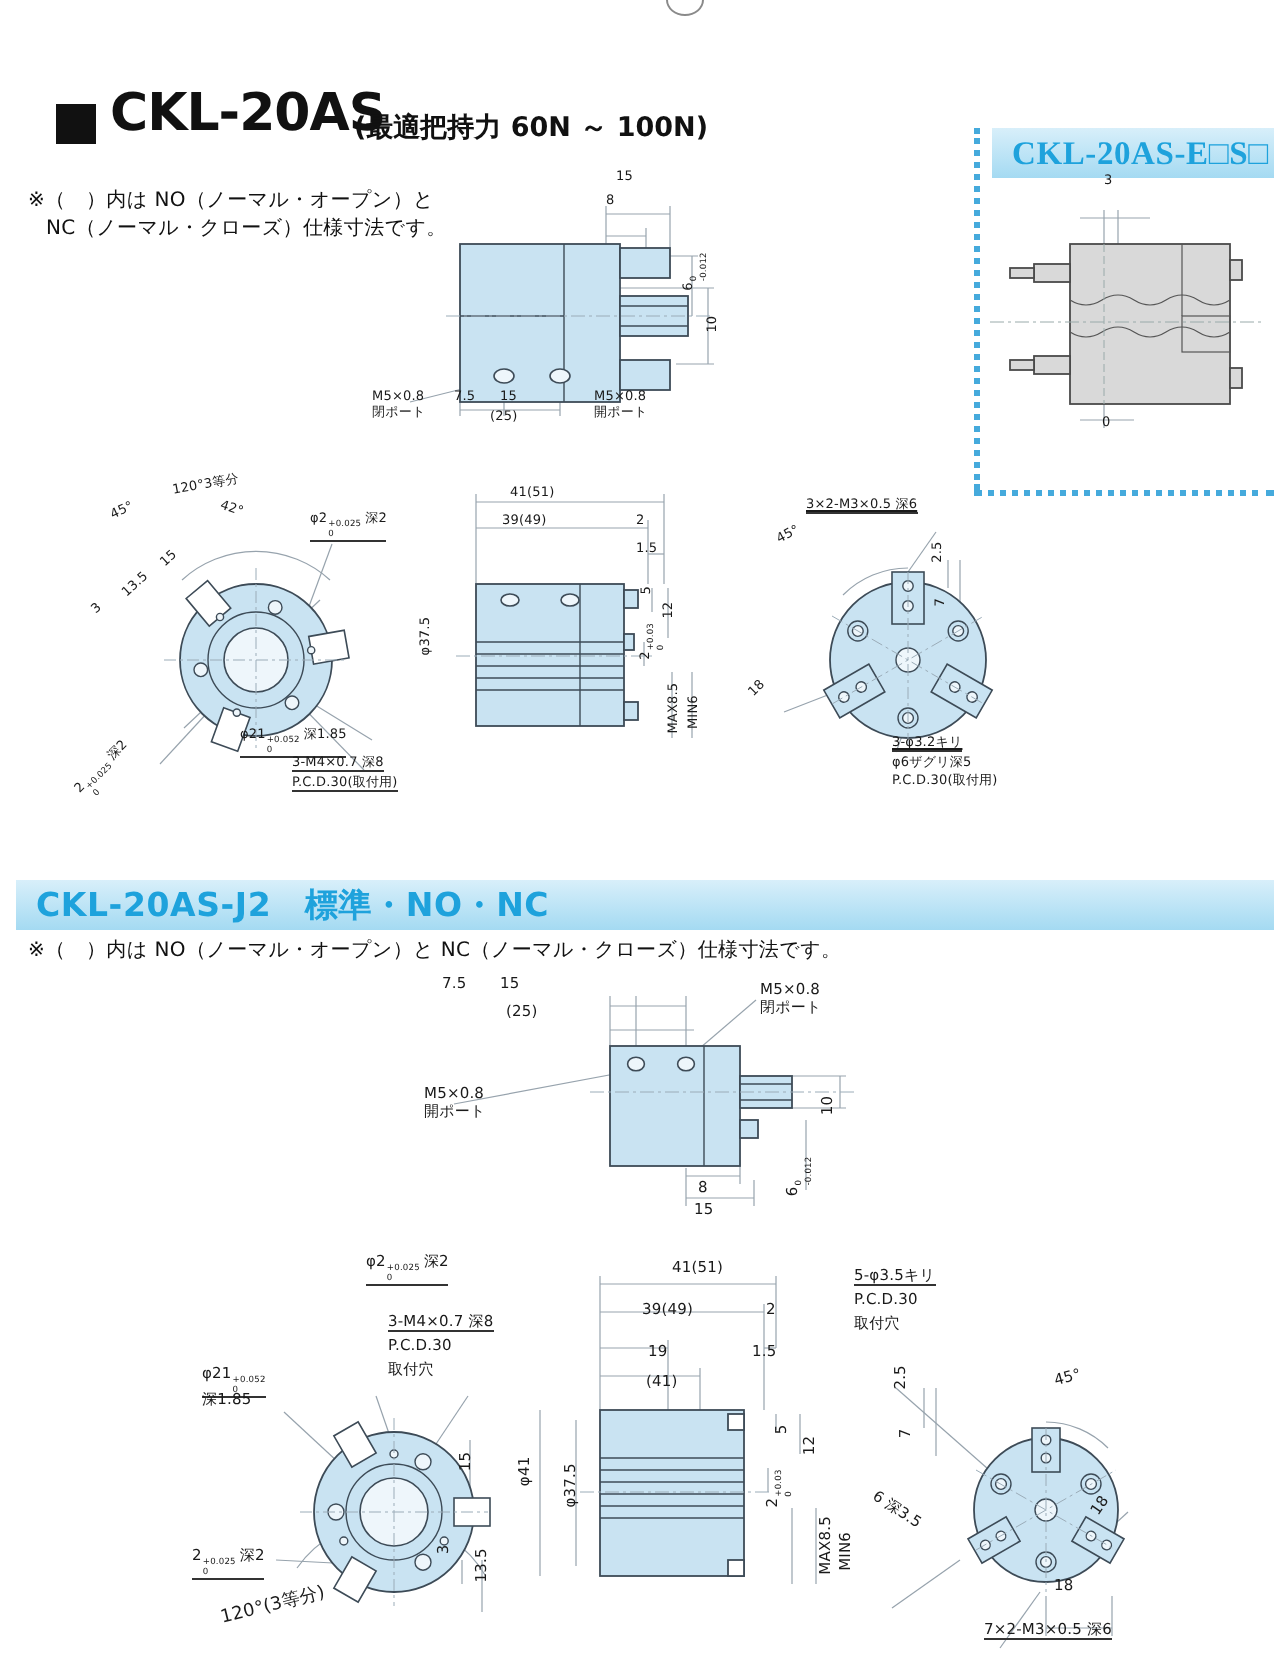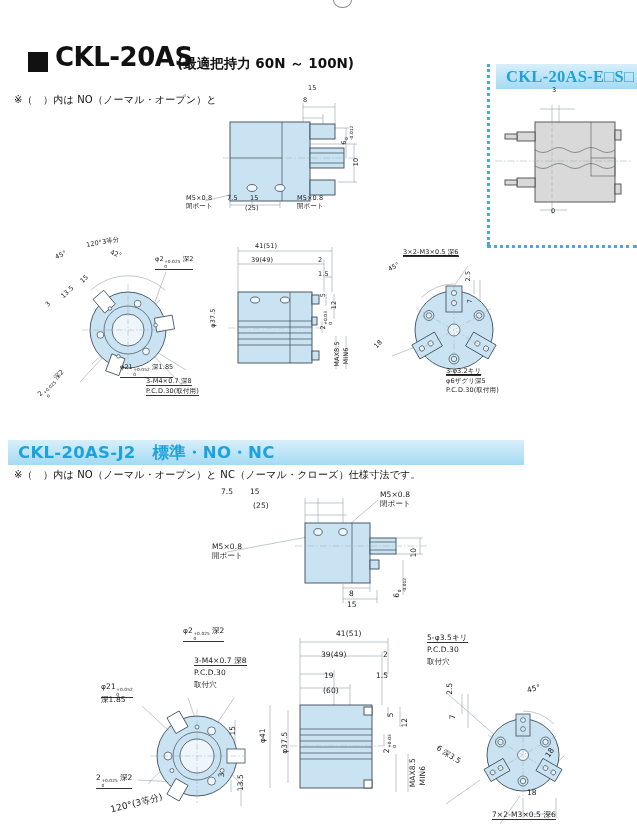--- a/index.html
+++ b/index.html
@@ -39,20 +39,21 @@
   <div class="hdr-sub" style="left:177px;top:55px;">(最適把持力 60N ～ 100N)</div>
 
   <div class="banner" style="left:496px;top:64px;width:141px;font-family:Liberation Serif, serif;">
     <span>CKL-20AS-E□S□</span>
   </div>
 
   <div class="dot-v" style="left:487px;top:64px;height:181px;"></div>
   <div class="dot-h" style="left:487px;top:245px;width:150px;"></div>
 
   <div class="note" style="left:14px;top:93px;">※（　）内は NO（ノーマル・オープン）と</div>
+  <div class="note" style="left:23px;top:107px;">NC（ノーマル・クローズ）仕様寸法です。</div>
 
   <svg class="abs" style="left:183px;top:98px;" width="178" height="122" viewBox="0 0 178 122">
     <g fill="none" stroke="#97a3ad" stroke-width="0.6">
       <line x1="120" y1="9" x2="152" y2="9"></line>
         <line x1="120" y1="5" x2="120" y2="24"></line>
         <line x1="152" y1="5" x2="152" y2="26"></line>
       <line x1="120" y1="20" x2="140" y2="20"></line>
         <line x1="140" y1="16" x2="140" y2="26"></line>
       <line x1="127" y1="30" x2="166" y2="30"></line>
         <line x1="163" y1="30" x2="163" y2="60"></line>
@@ -287,21 +288,21 @@
       <path d="M40 66 q8 5 16 0 t16 0 t16 0 t16 0 t16 0"></path>
       <rect x="96" y="58" width="24" height="18"></rect>
       <line x1="96" y1="22" x2="96" y2="58"></line>
     </g>
     <line x1="0" y1="61" x2="136" y2="61" stroke="#9aa" stroke-width="0.5" stroke-dasharray="7 2 1.5 2"></line>
     <line x1="57" y1="22" x2="57" y2="102" stroke="#9aa" stroke-width="0.5" stroke-dasharray="4 2"></line>
   </svg>
   <span class="lbl" style="left:552px;top:86px;">3</span>
   <span class="lbl" style="left:551px;top:207px;">0</span>
 
-  <div class="banner" style="left:8px;top:440px;width:516px;">
+  <div class="banner" style="left:8px;top:440px;width:629px;">
     <span>CKL-20AS-J2　標準・NO・NC</span>
   </div>
   <div class="note" style="left:14px;top:468px;">※（　）内は NO（ノーマル・オープン）と NC（ノーマル・クローズ）仕様寸法です。</div>
 
   <svg class="abs" style="left:225px;top:490px;" width="212" height="125" viewBox="0 0 212 125">
     <g fill="none" stroke="#97a3ad" stroke-width="0.6">
       <line x1="80" y1="13" x2="118" y2="13"></line>
         <line x1="80" y1="8" x2="80" y2="33"></line>
         <line x1="93" y1="8" x2="93" y2="38"></line>
         <line x1="118" y1="8" x2="118" y2="38"></line>
@@ -448,21 +449,21 @@
         <line x1="40" y1="125" x2="112" y2="125"></line>
     </g>
     <line x1="30" y1="112" x2="126" y2="112" stroke="#9bacb8" stroke-width="0.5" stroke-dasharray="7 2 1.5 2"></line>
   </svg>
 
   <span class="lbl l8" style="left:336px;top:629px;">41(51)</span>
   <span class="lbl l8" style="left:321px;top:650px;">39(49)</span>
   <span class="lbl l8" style="left:383px;top:650px;">2</span>
   <span class="lbl l8" style="left:324px;top:671px;">19</span>
   <span class="lbl l8" style="left:376px;top:671px;">1.5</span>
-  <span class="lbl l8" style="left:323px;top:686px;">(60)</span>
+  <span class="lbl l8" style="left:323px;top:686px;">(41)</span>
   <span class="lbl l8 rv" style="left:255px;top:731px;">φ41</span>
   <span class="lbl l8 rv" style="left:274px;top:738px;">φ37.5</span>
   <span class="lbl l8 rv" style="left:388px;top:710px;">5</span>
   <span class="lbl l8 rv" style="left:400px;top:718px;">12</span>
   <span class="lbl l8 rv" style="left:380px;top:736px;"><span>2</span><span class="tolstack">
         <em>+0.03</em>
         <em>0</em>
       </span></span>
   <span class="lbl l8 rv" style="left:398px;top:768px;">MAX8.5</span>
   <span class="lbl l8 rv" style="left:413px;top:771px;">MIN6</span>

